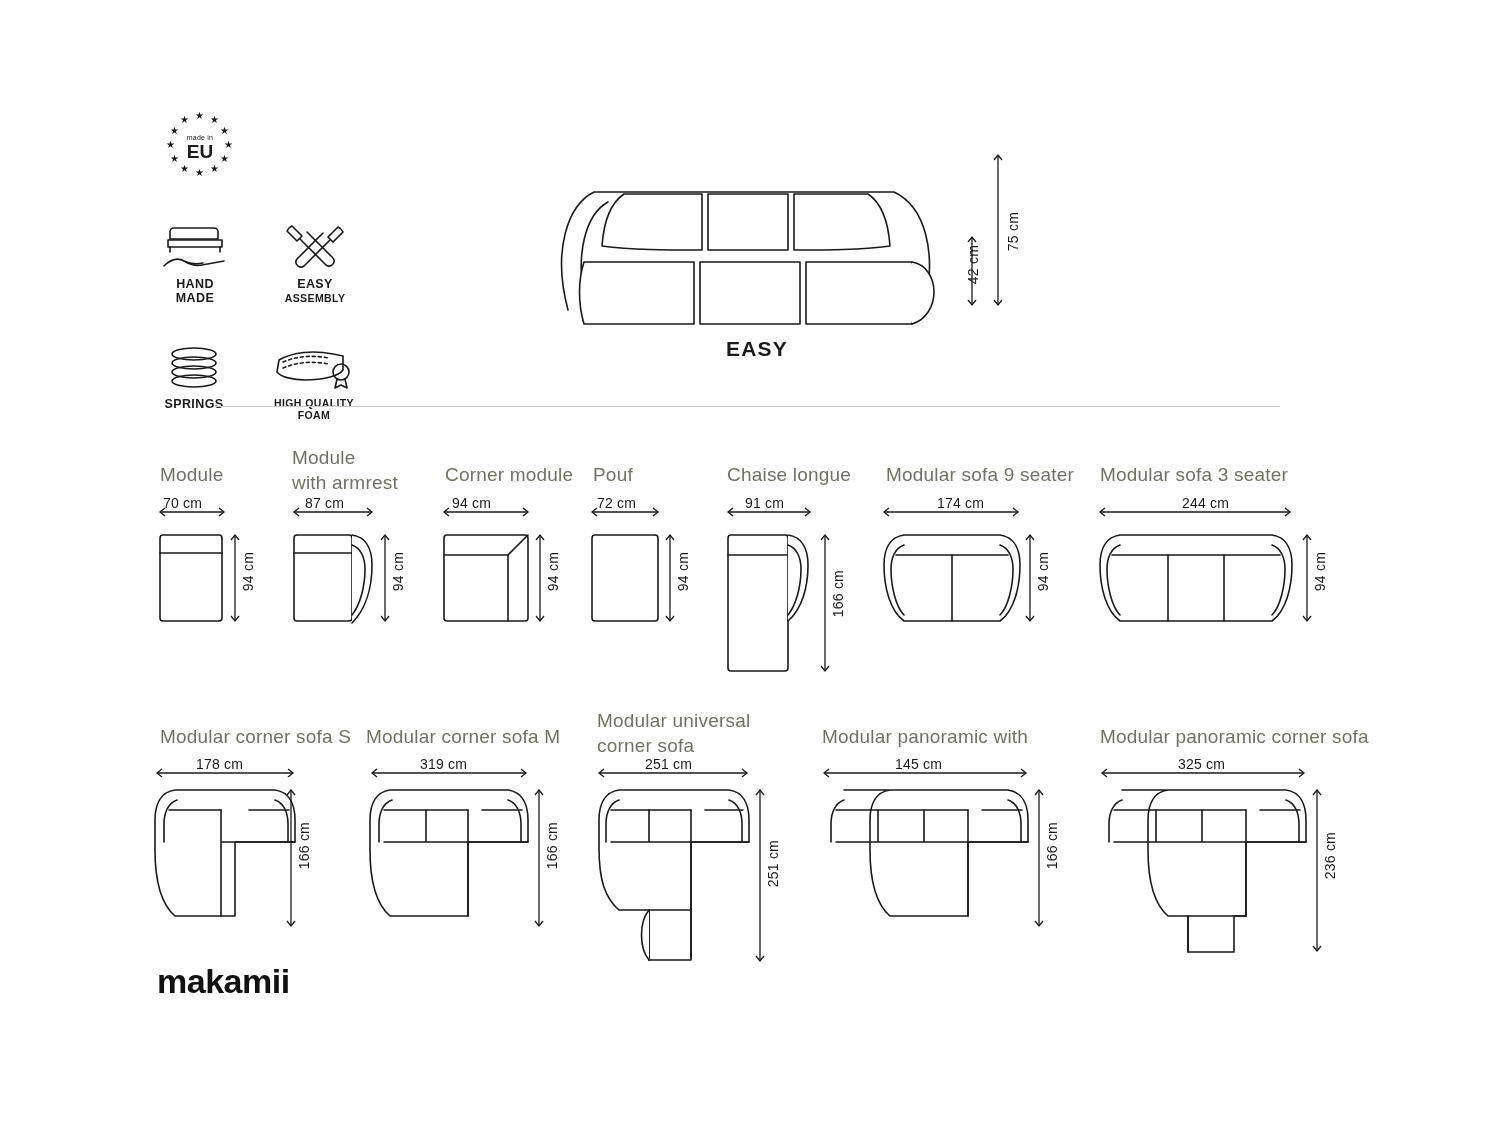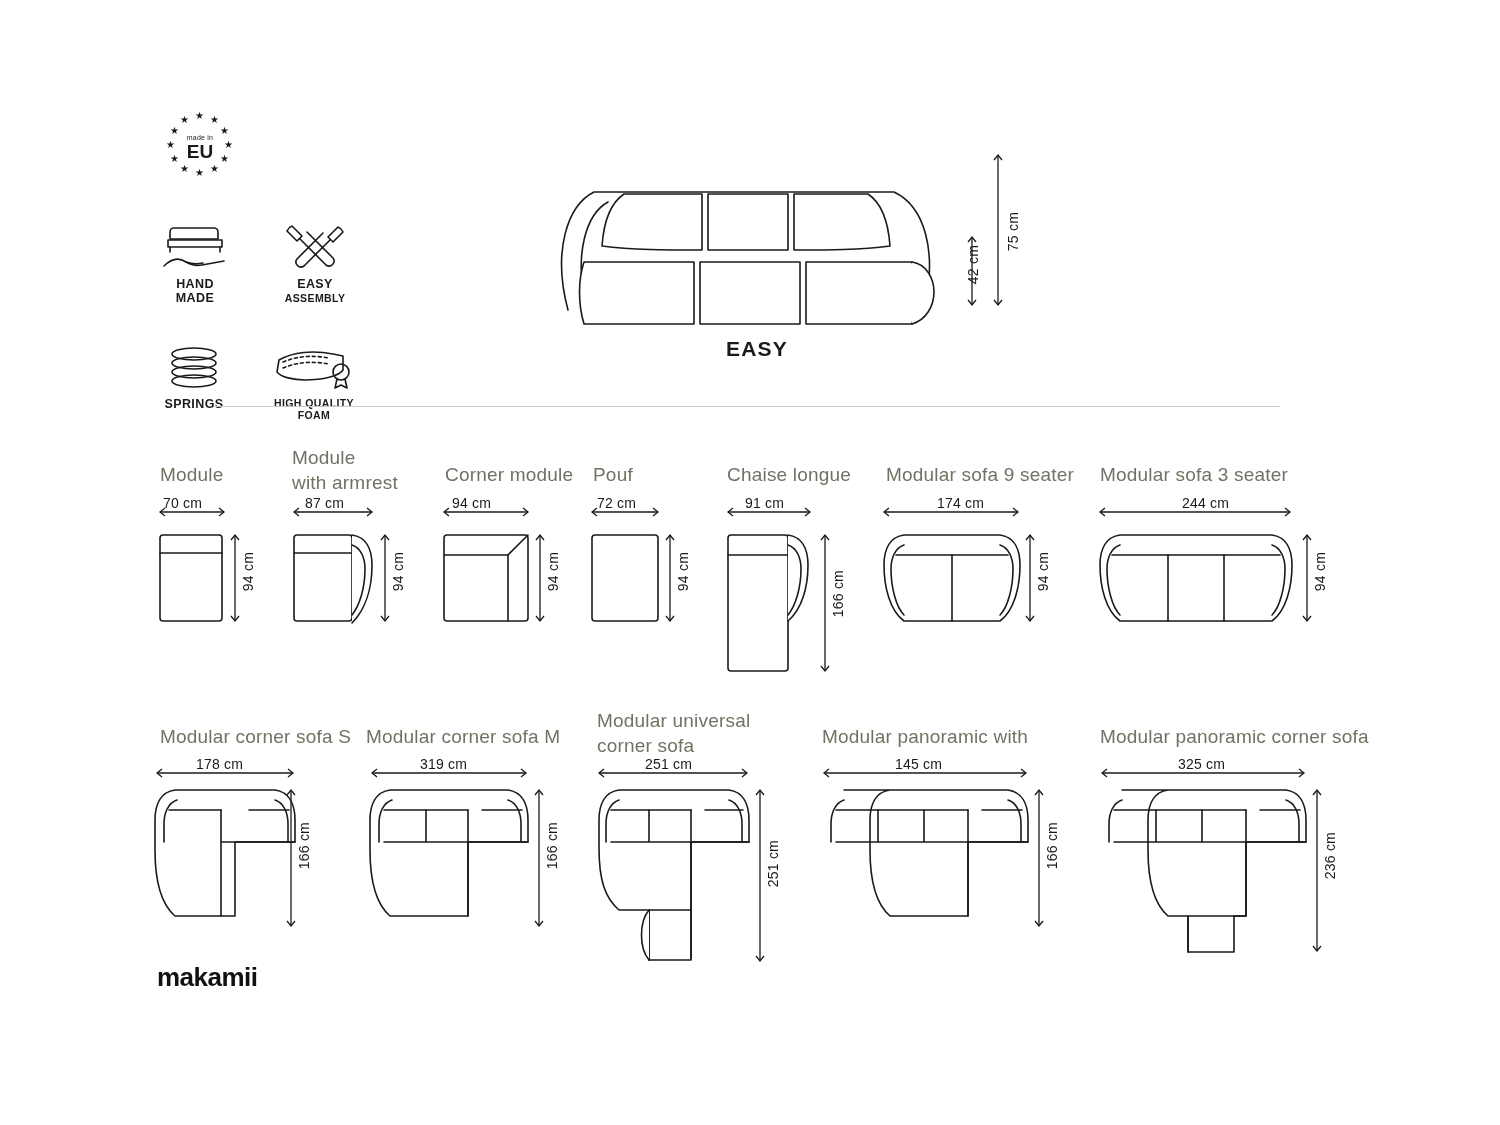--- a/index.html
+++ b/index.html
@@ -117,21 +117,21 @@
   .dim-label.vert {
     writing-mode: vertical-rl;
     transform: rotate(180deg);
   }
 
   
   .logo {
     position: absolute;
     left: 157px;
     top: 962px;
-    font-size: 26px;
+    font-size: 34px;
     font-weight: bold;
     letter-spacing: -0.5px;
     color: #111;
   }
 
   svg { overflow: visible; }
   .st { fill: none; stroke: #1a1a1a; stroke-width: 1.6; stroke-linejoin: round; stroke-linecap: round;}
   .stw { fill: #ffffff; stroke: #1a1a1a; stroke-width: 1.6; stroke-linejoin: round; stroke-linecap: round;}
   .arr { stroke: #1a1a1a; stroke-width: 1.3; fill: none; }
 </style>

